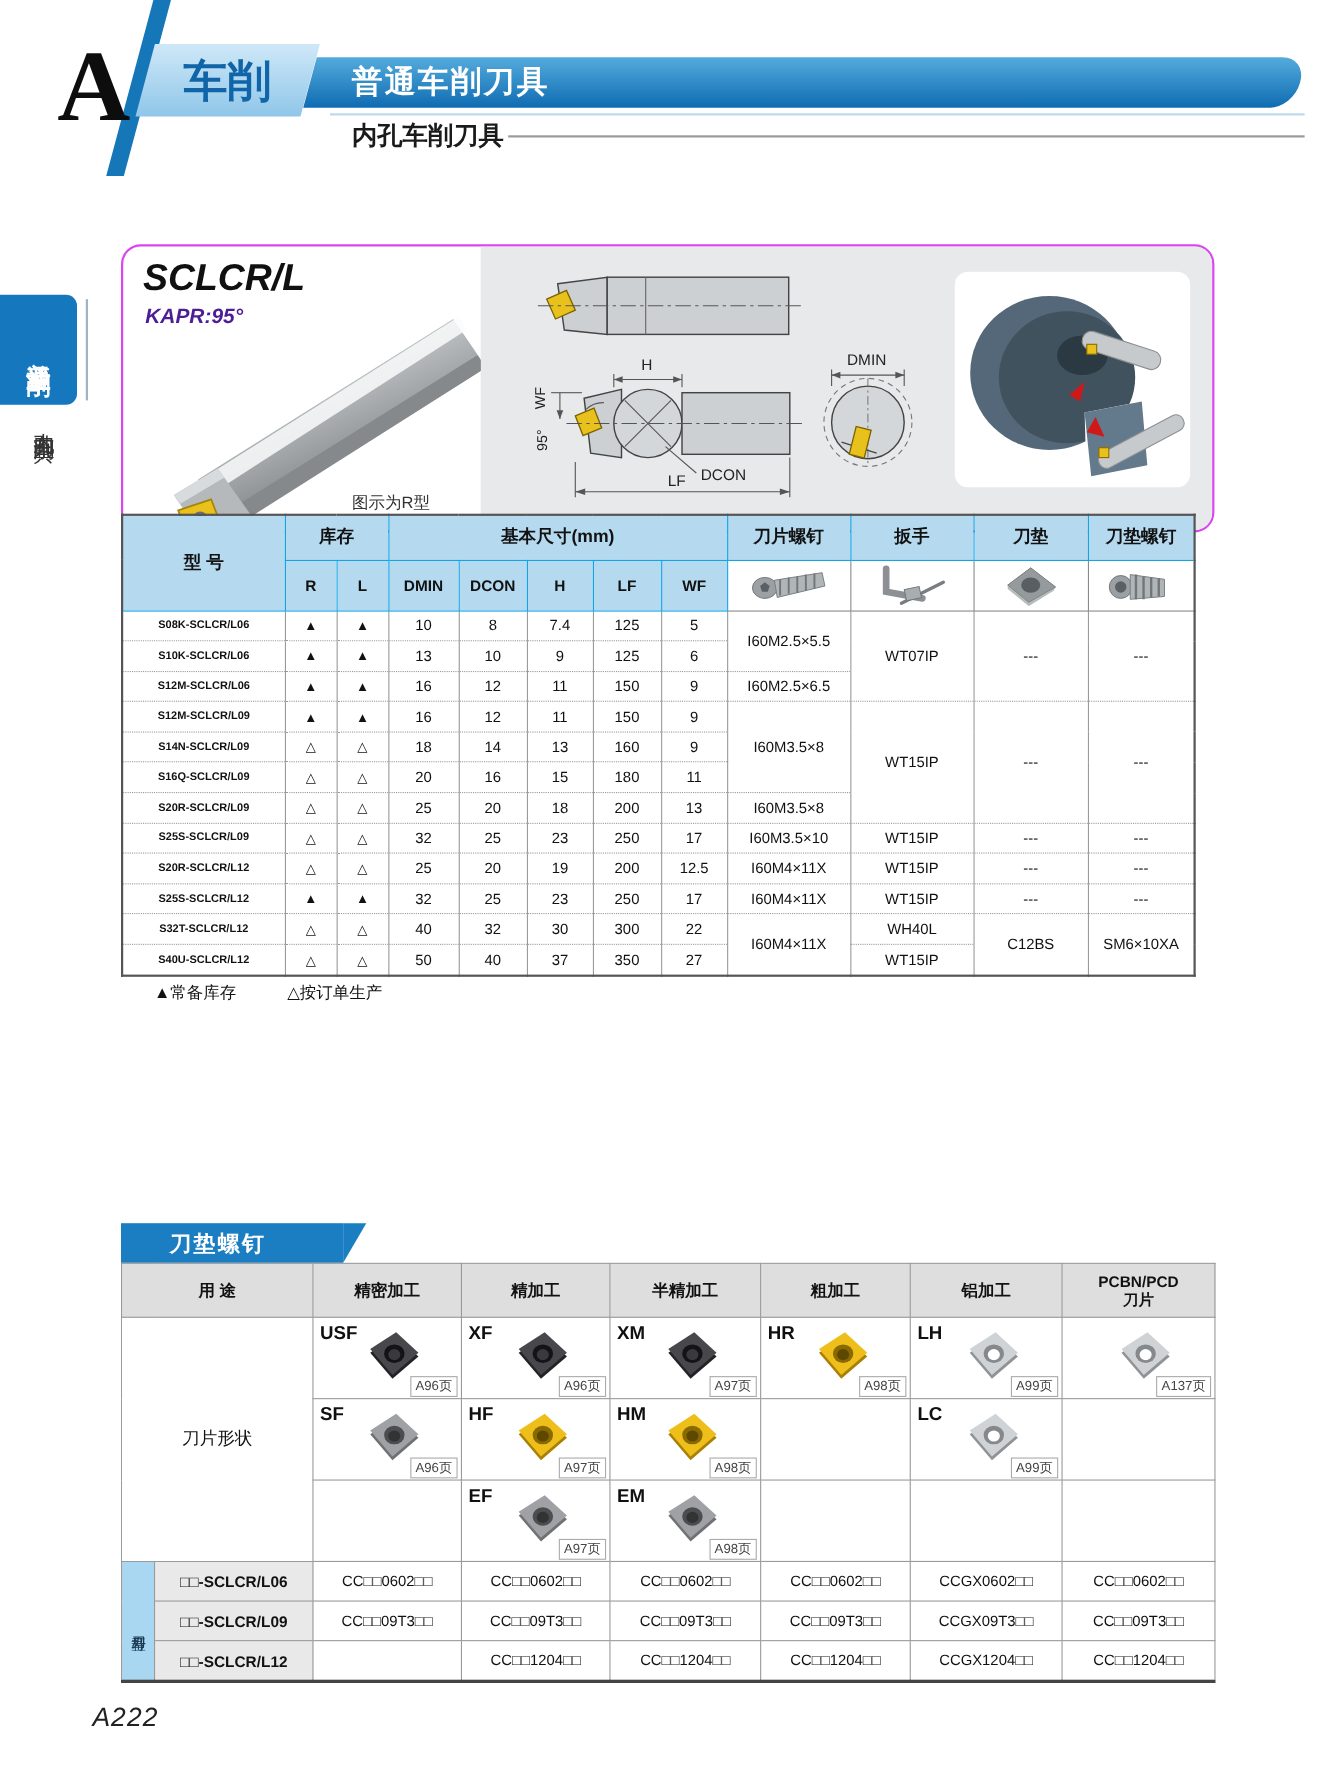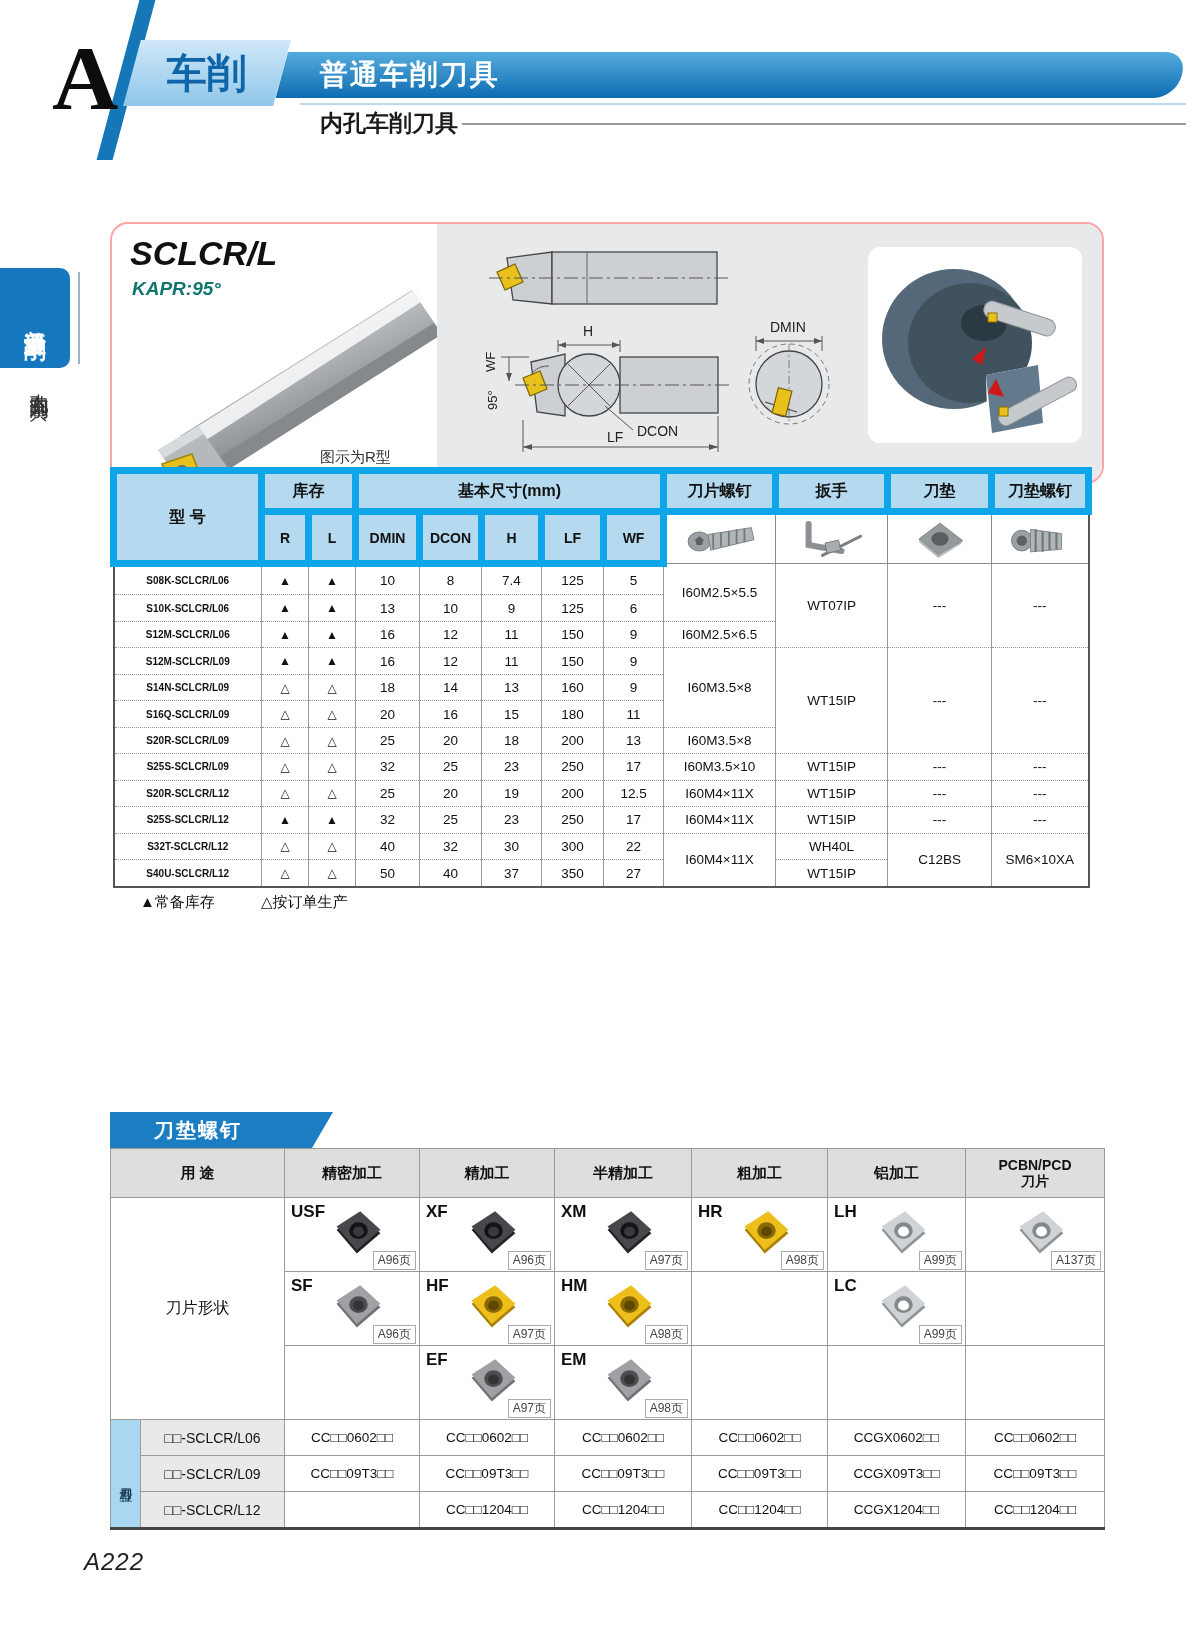--- a/index.html
+++ b/index.html
@@ -32,35 +32,35 @@
   
   .side-tab{position:absolute;left:0;top:268px;width:70px;height:100px;background:#1577bd;
     border-radius:0 10px 10px 0;display:flex;align-items:center;justify-content:center;}
   .side-tab span{writing-mode:vertical-rl;text-orientation:upright;color:#fff;font-size:22px;
     font-weight:bold;letter-spacing:3px;}
   .side-tick{position:absolute;left:78px;top:272px;width:2px;height:92px;background:#9fb4c2;}
   .side-label{position:absolute;left:26px;top:378px;writing-mode:vertical-rl;text-orientation:upright;
     font-size:19px;color:#333;letter-spacing:2px;}
 
   
-  .panel{position:absolute;left:110px;top:222px;width:990px;height:258px;border:2px solid #fca5a5;
+  .panel{position:absolute;left:110px;top:222px;width:990px;height:258px;border:2px solid #d946ef;
     border-radius:18px;overflow:hidden;background:#fff;}
   .panel .grayzone{position:absolute;left:325px;top:0;width:665px;height:258px;background:#e7e9ea;}
   .prod-model{position:absolute;left:18px;top:10px;font-size:34px;font-weight:bold;font-style:italic;color:#101010;}
-  .prod-angle{position:absolute;left:20px;top:54px;font-size:19px;font-weight:bold;font-style:italic;color:#0f766e;}
+  .prod-angle{position:absolute;left:20px;top:54px;font-size:19px;font-weight:bold;font-style:italic;color:#4c1d95;}
   .prod-note{position:absolute;left:208px;top:224px;font-size:15px;color:#333;}
   .photo-svg{position:absolute;left:0;top:44px;}
   .draw-svg{position:absolute;left:325px;top:0;}
   .box3d{position:absolute;left:756px;top:23px;width:214px;height:196px;background:#fff;border-radius:12px;}
 
   
   table{border-collapse:collapse;table-layout:fixed;}
   .mt{position:absolute;left:110px;top:467px;width:975px;height:421px;border:2px solid #555;}
   .mt th,.mt td{padding:0;text-align:center;vertical-align:middle;overflow:hidden;}
-  .mt th{background:#b5d9ee;border:7px solid #0ea5e9;font-weight:bold;}
+  .mt th{background:#b5d9ee;border:1px solid #0ea5e9;font-weight:bold;}
   .mt .h1{height:41px;font-size:16px;}
   .mt .h2 th{height:45px;font-size:14px;}
   .mt .h2 .photo{background:#fff;border:1px solid #8a8a8a;}
   .mt td{border-left:1px solid #9a9a9a;border-right:1px solid #9a9a9a;border-top:1px dotted #999;font-size:13.5px;}
   .mt tr.first td{border-top:1px solid #555;}
   .mt td.model{font-weight:bold;font-size:10px;}
   .mt td.tri{font-size:12px;color:#111;}
   .legend{position:absolute;left:112px;top:893px;font-size:15px;color:#111;margin-left:28px;}
   .legend span{margin-right:42px;}
 
@@ -77,21 +77,21 @@
   .it .ir td{height:71px;position:relative;}
   .it td.shape{font-size:16px;background:#fff;}
   .ins-cell{position:relative;width:100%;height:100%;}
   .ins-label{position:absolute;left:5px;top:3px;font-size:17px;font-weight:bold;color:#101010;}
   .ins-page{position:absolute;right:2px;bottom:0;border:1px solid #aaa;background:#fff;
     font-size:12px;color:#444;padding:0 4px;line-height:17px;}
   .ins-img{position:absolute;left:50%;top:50%;transform:translate(-38%,-54%);}
   .it .cr td{height:33px;border-top:1px dotted #999;}
   .it td.strip{background:#a9d7f1;}
   .it td.strip span{writing-mode:vertical-rl;text-orientation:upright;font-size:13px;color:#1a3a52;}
-  .it td.hmodel{background:#e9e9e9;font-weight:normal;font-size:14px;}
+  .it td.hmodel{background:#e9e9e9;font-weight:bold;font-size:14px;}
 
   
   [data-variant="dark"]   .i-side{fill:#232326}[data-variant="dark"]   .i-top{fill:#47474c}[data-variant="dark"]   .i-hole{fill:#141416}[data-variant="dark"]   .i-in{fill:#3a3a3e}
   [data-variant="gray"]   .i-side{fill:#6f7174}[data-variant="gray"]   .i-top{fill:#9fa1a4}[data-variant="gray"]   .i-hole{fill:#4b4d50}[data-variant="gray"]   .i-in{fill:#333}
   [data-variant="yellow"] .i-side{fill:#a97f06}[data-variant="yellow"] .i-top{fill:#eebf1a}[data-variant="yellow"] .i-hole{fill:#8a6a00}[data-variant="yellow"] .i-in{fill:#5e4800}
   [data-variant="silver"] .i-side{fill:#8f9396}[data-variant="silver"] .i-top{fill:#cfd3d6}[data-variant="silver"] .i-hole{fill:#86898c}[data-variant="silver"] .i-in{fill:#fff}
 
   .pageno{position:absolute;left:84px;top:1548px;font-size:24px;font-style:italic;color:#222;letter-spacing:1px;}
 
   svg text{font-family:"Liberation Sans","DejaVu Sans",sans-serif;}

